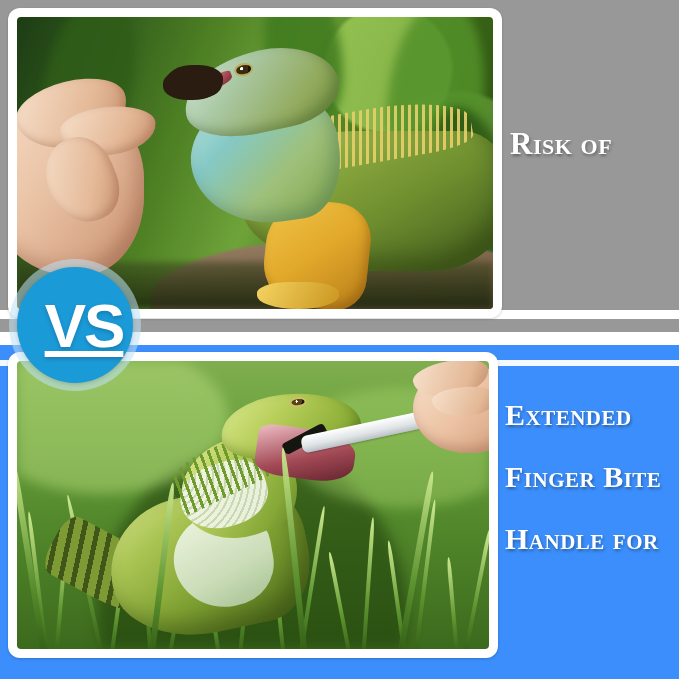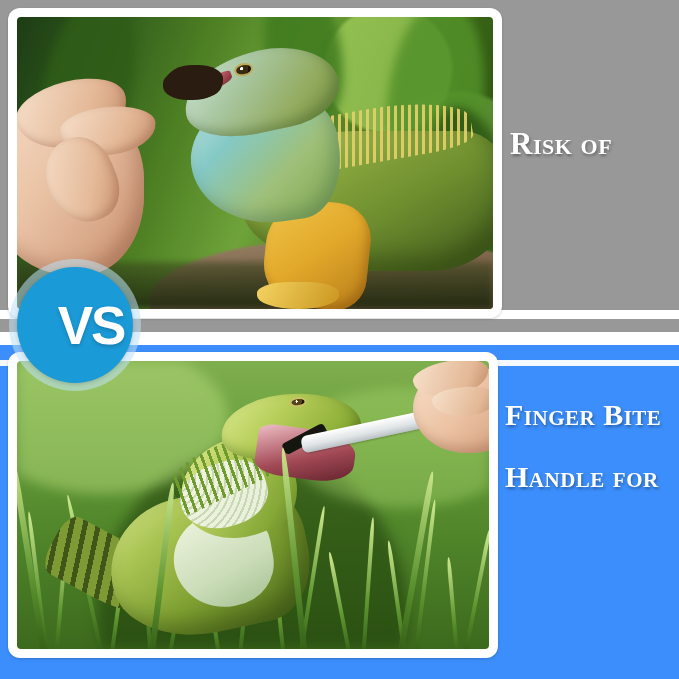--- a/index.html
+++ b/index.html
@@ -146,25 +146,25 @@
      box-shadow:inset -4px -6px 12px rgba(150,95,70,.4);}
   .p2-finger{position:absolute;border-radius:50%/40% 40% 60% 60%;
      background:linear-gradient(120deg,#f8e2cd,#e3b896 70%,#c08a67);}
 
   
   #vs-badge{position:absolute;left:9px;top:259px;width:132px;height:132px;}
   .vs-ring{position:absolute;inset:0;border-radius:50%;
      background:rgba(190,225,245,.55);}
   .vs-circle{position:absolute;left:8px;top:8px;width:116px;height:116px;border-radius:50%;
      background:#1b9ad8;box-shadow:0 1px 4px rgba(0,0,0,.18);}
-  .vs-text{position:absolute;left:16px;top:0;width:132px;height:132px;
+  .vs-text{position:absolute;left:9px;top:0;width:132px;height:132px;
      display:flex;align-items:center;justify-content:center;
      color:#fff;font-family:"Liberation Sans",sans-serif;font-weight:bold;
-     font-size:53px;letter-spacing:-2px;
-     text-shadow:0 2px 4px rgba(0,0,0,.2);}
+     font-size:62px;letter-spacing:-2px;
+     text-shadow:0 2px 4px rgba(0,0,0,.2);text-decoration:underline;}
 
   
   .headline{position:absolute;color:#ffffff;font-family:"Liberation Serif",serif;
      font-weight:bold;font-variant:small-caps;letter-spacing:.5px;
      text-shadow:1px 2px 3px rgba(0,0,0,.35);white-space:nowrap;}
   #txt-top{left:504px;top:112px;font-size:31px;line-height:64px;margin-left:6px;}
   #txt-bottom{left:505px;top:384px;font-size:30px;line-height:62px;}
   .headline .ln{display:block;}
 </style>
 </head>
@@ -272,17 +272,18 @@
     <div class="vs-ring"></div>
     <div class="vs-circle"></div>
     <div class="vs-text">VS</div>
   </div>
 
   <div class="headline" id="txt-top">
     <span class="ln">Risk of</span>
   </div>
 
   <div class="headline" id="txt-bottom">
+    <span class="ln">Extended</span>
     <span class="ln">Finger Bite</span>
     <span class="ln">Handle for</span>
   </div>
 
 </div>
 
 </body></html>

